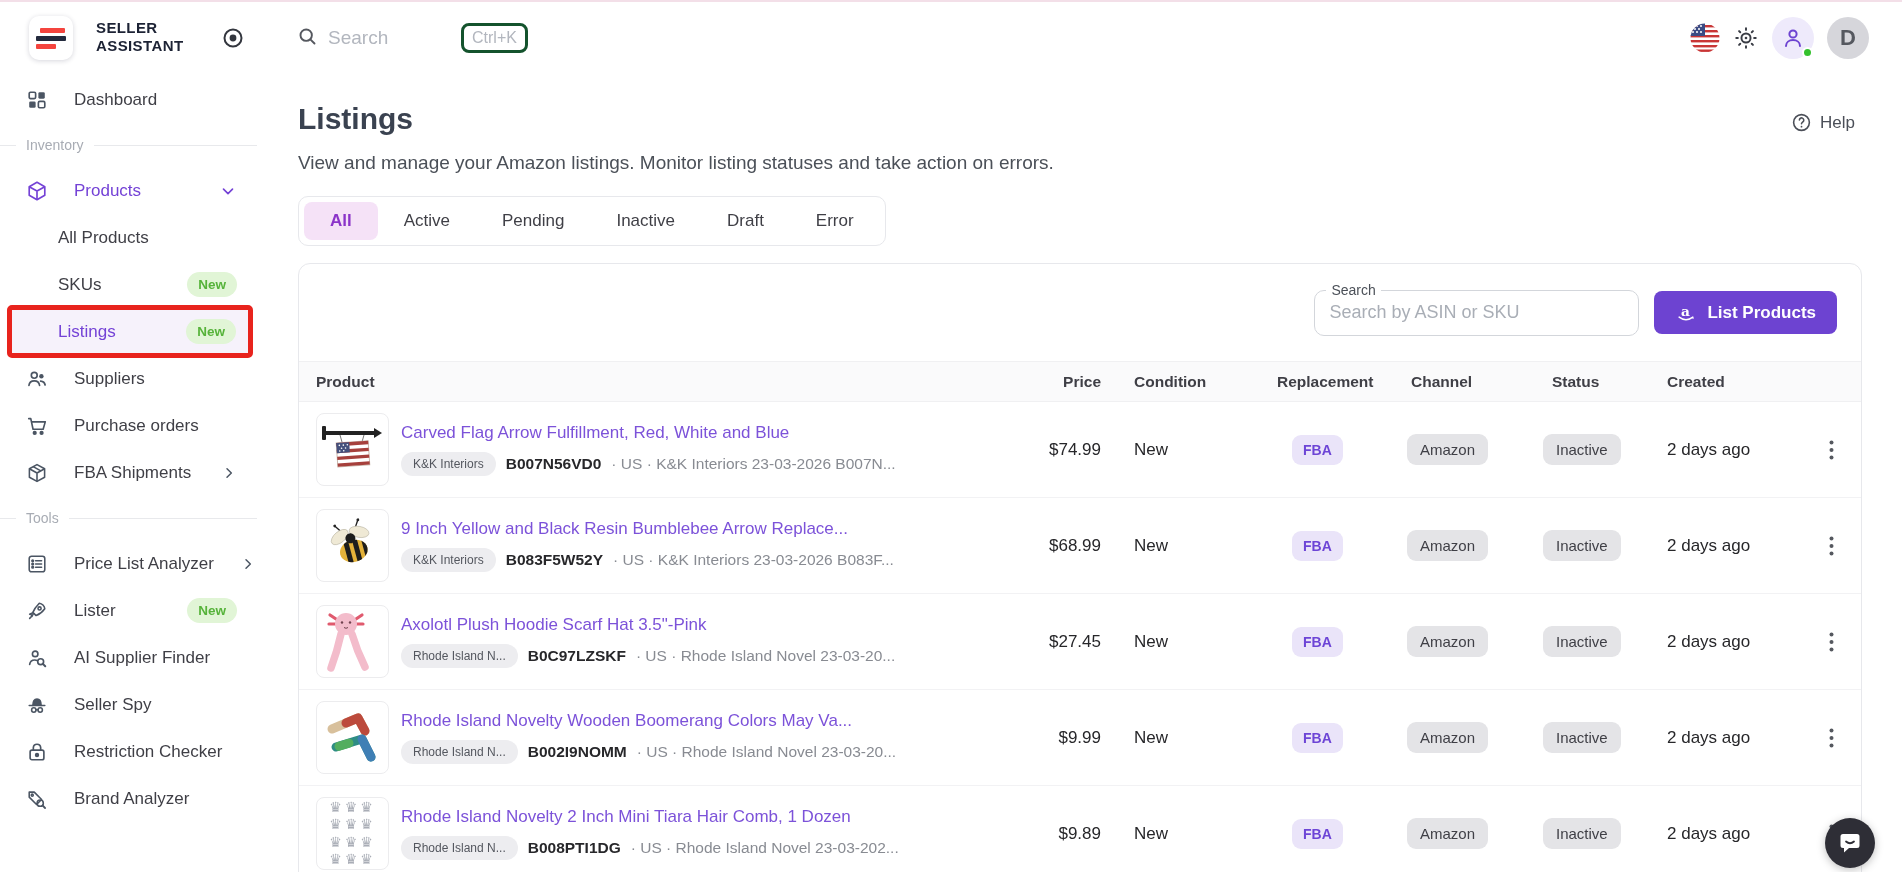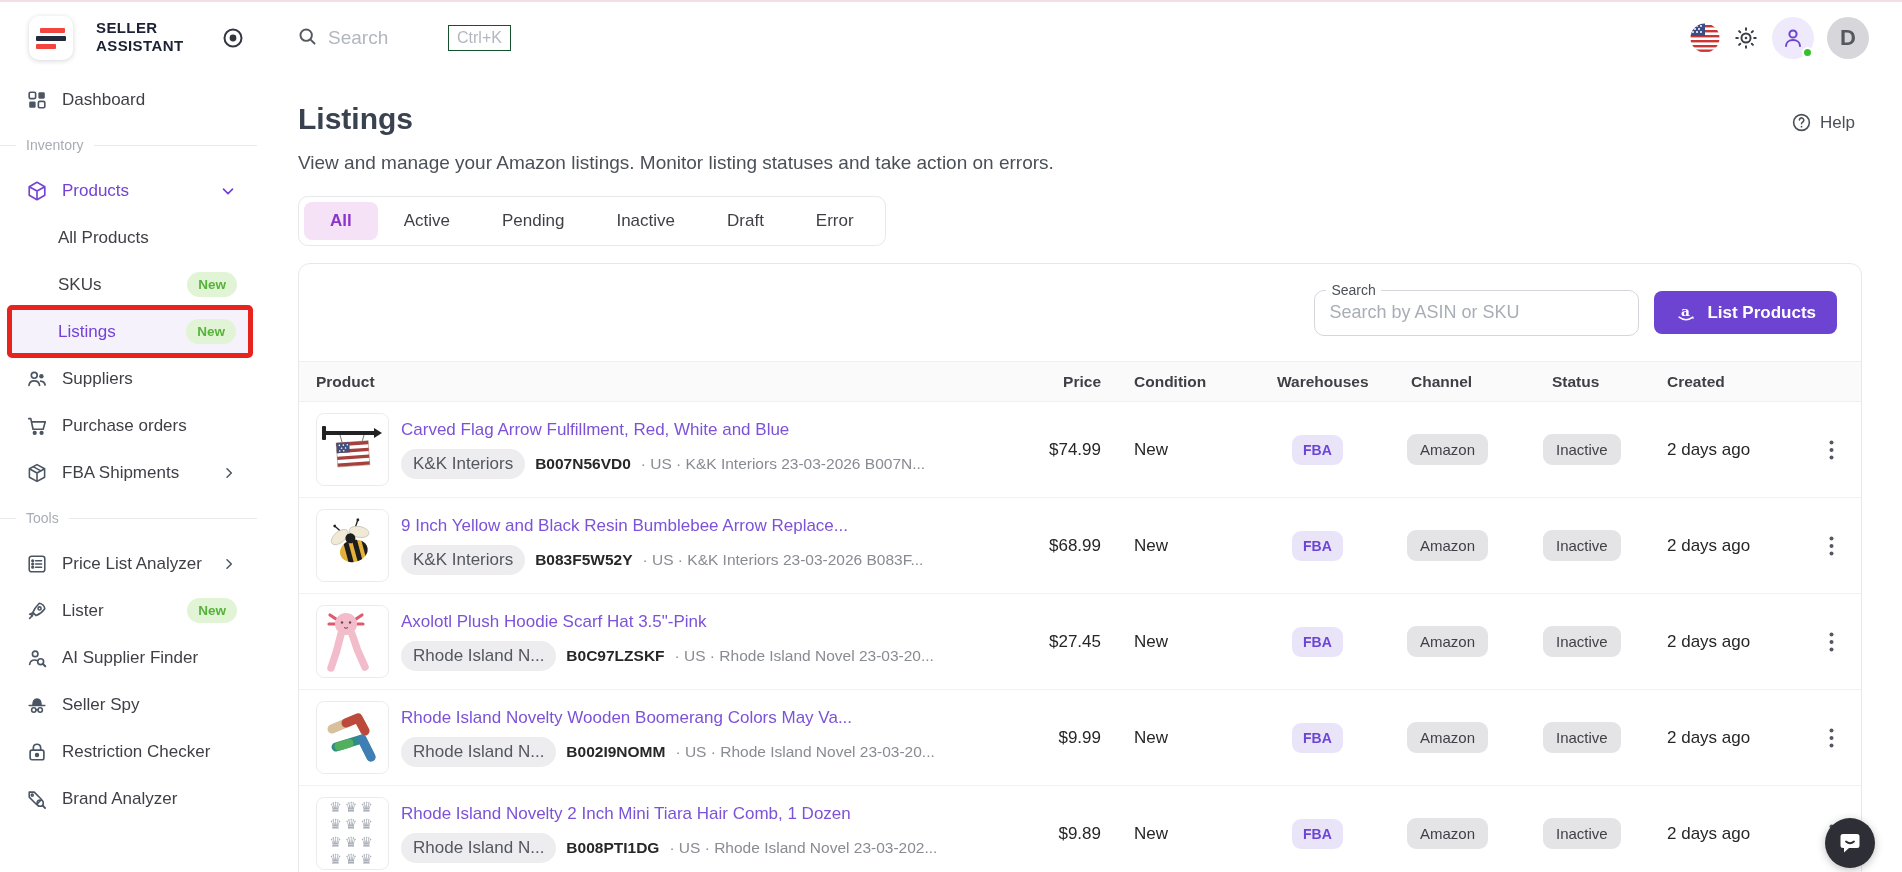--- a/index.html
+++ b/index.html
@@ -13,31 +13,31 @@
   box-shadow:0 1px 5px rgba(30,30,60,.18);display:flex;flex-direction:column;justify-content:center;gap:3px;padding-left:7px;}
 .logo-bar{height:5px;border-radius:1px;}
 .bar1{width:25px;background:#f4443e;margin-left:4px;}
 .bar2{width:30px;background:#232a3d;}
 .bar3{width:20px;background:#f4443e;}
 .brand-text{position:absolute;left:96px;top:17px;font-size:15px;font-weight:bold;color:#1c2234;line-height:18px;letter-spacing:.4px;}
 .collapse-btn{position:absolute;left:222px;top:25px;width:22px;height:22px;cursor:pointer;}
 .topsearch{position:absolute;left:297px;top:20px;height:32px;display:flex;align-items:center;gap:10px;}
 .topsearch input{border:none;outline:none;font-size:19px;width:110px;color:#3f3f46;background:transparent;}
 .topsearch input::placeholder{color:#b2b6be;}
-.kbd{border:1px solid #14532d;border-radius:0;color:#b2b6be;font-size:16px;padding:3px 8px;}
+.kbd{border:3px solid #14532d;border-radius:8px;color:#b2b6be;font-size:16px;padding:3px 8px;margin-left:13px;}
 .top-right{position:absolute;right:33px;top:15px;display:flex;align-items:center;gap:13px;height:42px;}
 .icon-btn{cursor:pointer;display:flex;align-items:center;justify-content:center;}
 .avatar-person{width:42px;height:42px;border-radius:50%;background:#eeeafb;position:relative;display:flex;align-items:center;justify-content:center;cursor:pointer;}
 .online-dot{position:absolute;right:1px;bottom:1px;width:11px;height:11px;border-radius:50%;background:#35c12e;border:2px solid #fff;}
 .avatar-letter{width:42px;height:42px;border-radius:50%;background:#d6d6db;color:#55585f;font-weight:bold;font-size:22px;
   display:flex;align-items:center;justify-content:center;cursor:pointer;}
 
 
 .sidebar{position:absolute;left:0;top:72px;width:257px;bottom:0;background:#fff;padding-top:4px;}
-.side-item{display:flex;align-items:center;gap:14px;height:47px;padding:0 20px 0 26px;font-size:17px;color:#3f3f46;cursor:pointer;}
+.side-item{display:flex;align-items:center;gap:26px;height:47px;padding:0 20px 0 26px;font-size:17px;color:#3f3f46;cursor:pointer;}
 .side-item svg{flex:none;}
 .side-label{white-space:nowrap;}
 .side-section{display:flex;align-items:center;height:44px;color:#a8acb4;font-size:14px;}
 .side-section::before{content:"";width:16px;height:1px;background:#e8e9ec;margin-right:10px;}
 .side-section::after{content:"";flex:1;height:1px;background:#e8e9ec;margin-left:10px;}
 .sub-item{padding-left:58px;}
 .accent-item{color:#7442d6;}
 .trailing{margin-left:auto;display:flex;align-items:center;}
 .new-badge{margin-left:auto;background:#e1f5d6;color:#56b33a;font-size:13.5px;font-weight:bold;padding:5px 11px;border-radius:999px;}
 .annotated{margin:0 7px 0 10px;outline:5px solid #e8231d;outline-offset:-2px;border-radius:2px;background:#f6f2fb;}
@@ -69,21 +69,21 @@
 .h-condition{padding-left:33px;}
 .h-channel{padding-left:4px;}
 .h-status{padding-left:11px;}
 .h-created{padding-left:6px;}
 .trow{height:96px;border-bottom:1px solid #f2f2f4;}
 .prod-cell{display:flex;align-items:center;gap:12px;padding-left:17px;min-width:0;}
 .thumb{width:73px;height:73px;border:1px solid #ececee;border-radius:8px;flex:none;display:flex;align-items:center;justify-content:center;background:#fff;overflow:hidden;}
 .prod-text{min-width:0;}
 .prod-title{color:#7c52d9;font-size:17px;white-space:nowrap;overflow:hidden;text-overflow:ellipsis;display:block;text-decoration:none;cursor:pointer;}
 .prod-meta{display:flex;align-items:center;gap:10px;margin-top:9px;white-space:nowrap;overflow:hidden;}
-.brand-chip{background:#ededf0;color:#54575f;font-size:17px;padding:5px 12px;border-radius:999px;flex:none;}
+.brand-chip{background:#ededf0;color:#54575f;font-size:12px;padding:5px 12px;border-radius:999px;flex:none;}
 .asin{font-weight:bold;color:#27272a;font-size:15.5px;}
 .meta{color:#888b92;font-size:15.5px;overflow:hidden;text-overflow:ellipsis;}
 .cell-price{text-align:right;font-size:17px;color:#27272a;}
 .cell-cond{padding-left:33px;font-size:17px;color:#27272a;}
 .pill{display:inline-block;font-size:15px;padding:7px 13px;border-radius:9px;background:#e4e4e7;color:#3f3f46;}
 .pill-fba{background:#eae4f9;color:#6d45d6;margin-left:15px;font-size:14px;font-weight:bold;padding:7px 11px;}
 .pill-status{margin-left:2px;}
 .cell-created{padding-left:6px;font-size:17px;color:#27272a;}
 .kebab{display:flex;justify-content:center;cursor:pointer;}
 .tiara{color:#a9adb6;font-size:14px;line-height:1.25;letter-spacing:3px;text-align:center;}
@@ -354,21 +354,21 @@
             <path d="M19.5 16.5l-.6 2 2-.9z" fill="#fff"></path>
           </svg>
         <span>List Products</span>
       </button>
     </div>
 
     <div class="grid-cols thead">
       <div class="h-product">Product</div>
       <div class="h-price">Price</div>
       <div class="h-condition">Condition</div>
-      <div>Warehouses</div>
+      <div>Replacement</div>
       <div class="h-channel">Channel</div>
       <div class="h-status">Status</div>
       <div class="h-created">Created</div>
       <div></div>
     </div>
 
     <div class="grid-cols trow">
       <div class="prod-cell">
         <div class="thumb">
           <svg width="62" height="62" viewBox="0 0 62 62">

